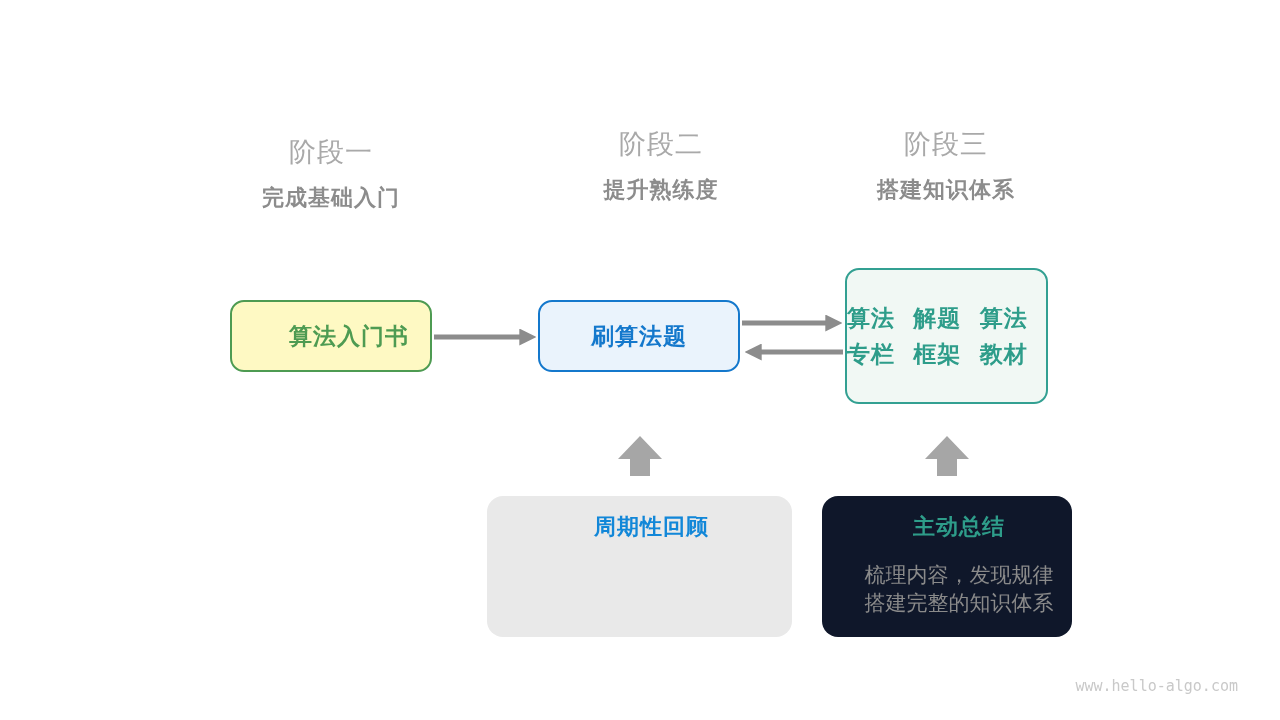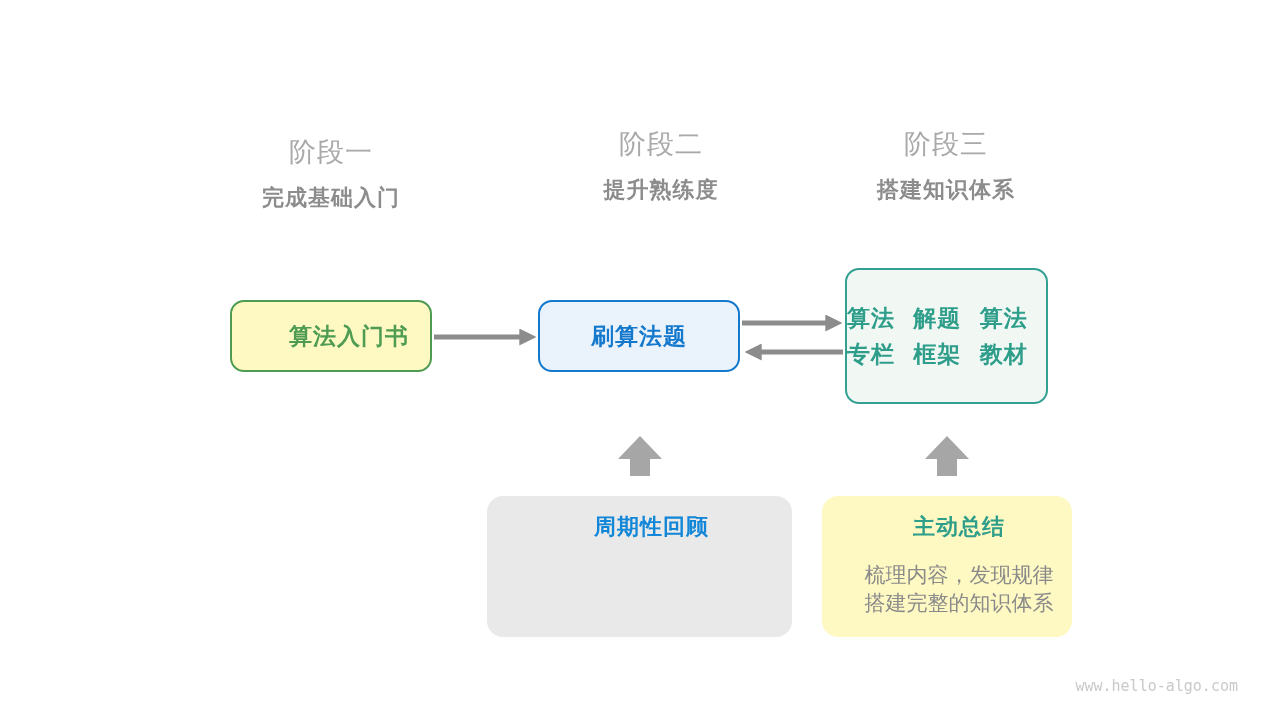--- a/index.html
+++ b/index.html
@@ -89,21 +89,21 @@
     <line x1="742" y1="323" x2="827" y2="323" stroke-width="5" marker-end="url(#arrowhead)" stroke="#8C8C8C"></line>
     <line x1="843" y1="352" x2="760" y2="352" stroke-width="5" marker-end="url(#arrowhead)" stroke="#8C8C8C"></line>
     <polygon points="640,436 662,459 650,459 650,476 630,476 630,459 618,459" fill="#A6A6A6"></polygon>
     <polygon points="947,436 969,459 957,459 957,476 937,476 937,459 925,459" fill="#A6A6A6"></polygon>
   </svg>
 
   <div class="callout" style="left: 487px; top: 496px; width: 305px; height: 141px; background: rgb(233, 233, 233);">
     <div class="callout-title" style="color: rgb(18, 135, 216);">周期性回顾</div>
   </div>
 
-  <div class="callout" style="left: 822px; top: 496px; width: 250px; height: 141px; background: #fef9c3;">
+  <div class="callout" style="left: 822px; top: 496px; width: 250px; height: 141px; background: #0f172a;">
     <div class="callout-title" style="color: rgb(46, 157, 138);">主动总结</div>
     <div class="callout-body" style="color: rgb(138, 138, 138);">
       <div>梳理内容，发现规律</div>
       <div>搭建完整的知识体系</div>
     </div>
   </div>
 
   <div class="watermark" style="color: rgb(201, 201, 201);">www.hello-algo.com</div>
 
 </div>

